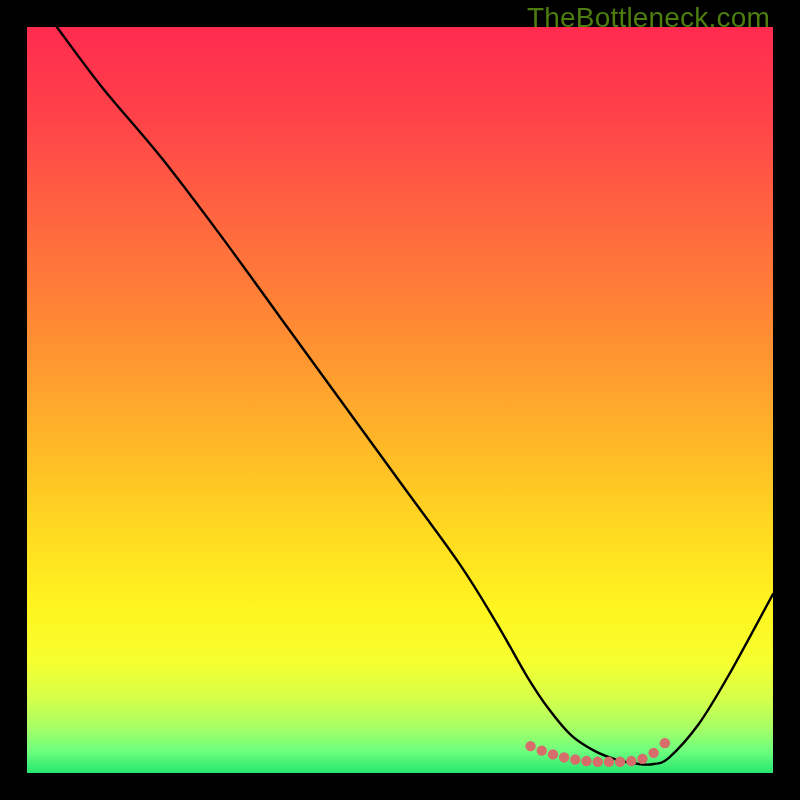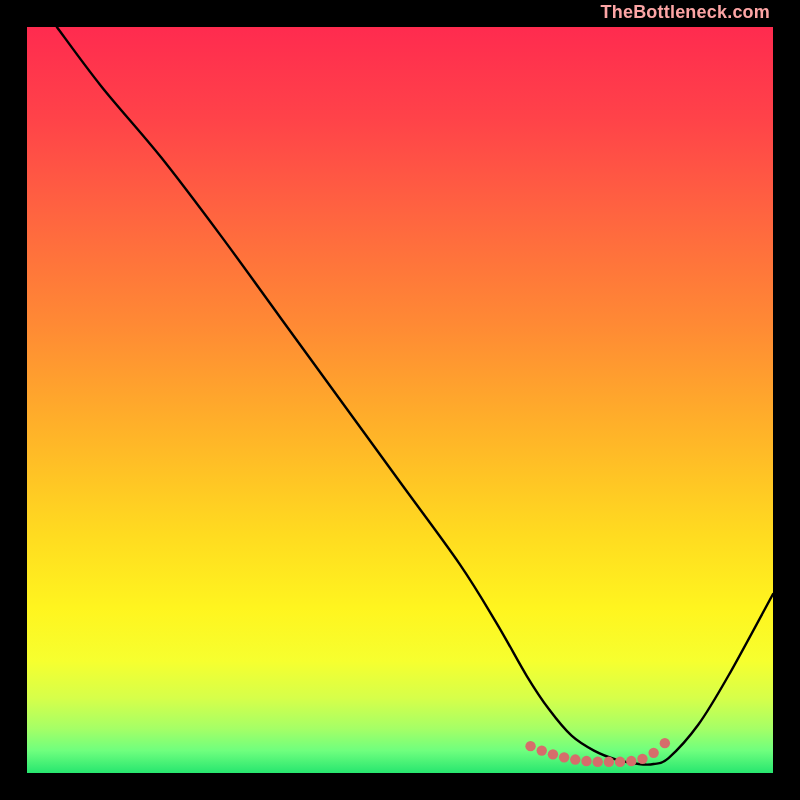--- a/index.html
+++ b/index.html
@@ -26,23 +26,23 @@
     overflow: hidden;
   }
   .gradient-bg {
     position: absolute;
     inset: 0;
   }
   .watermark {
     position: absolute;
     top: 2px;
     right: 30px;
-    color: #fca5a5;
-    font-size: 18px;
-    font-weight: 700;
+    color: #4d7c0f;
+    font-size: 28px;
+    font-weight: 400;
     letter-spacing: 0.2px;
   }
   svg.curve {
     position: absolute;
     inset: 0;
     width: 100%;
     height: 100%;
   }
 </style>
 </head>

